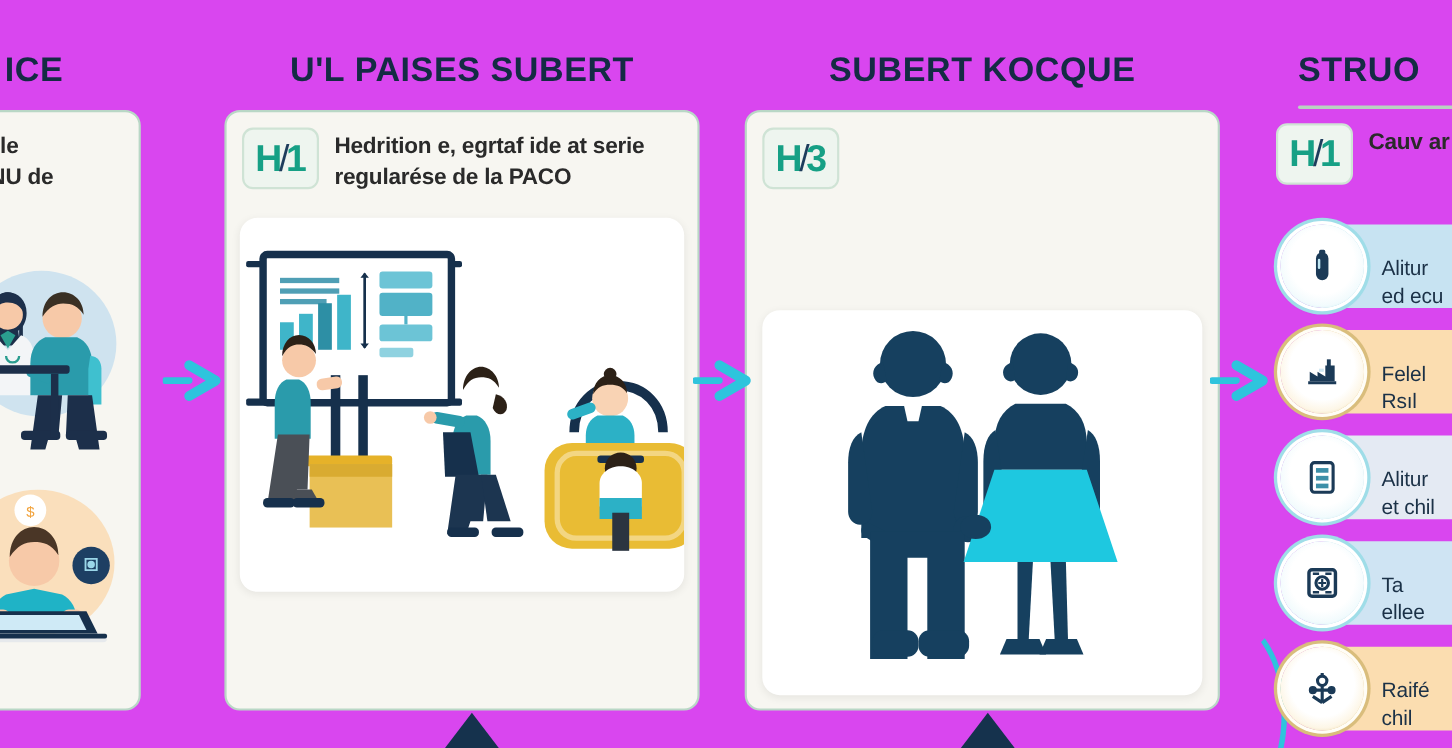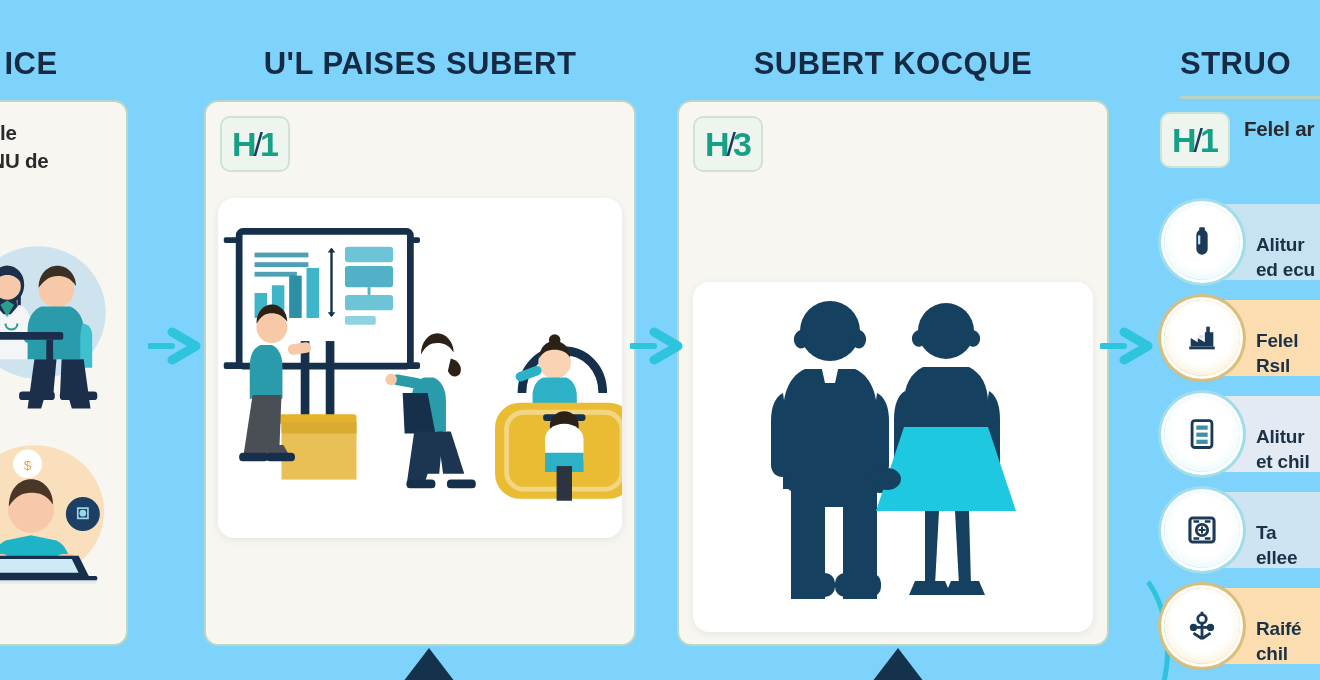--- a/index.html
+++ b/index.html
@@ -8,21 +8,21 @@
     width:1320px; height:680px;
     background:#f6f4ef;
     font-family:"Liberation Sans", sans-serif;
     overflow:hidden;
     position:relative;
   }
 
   
   #board{
     position:absolute; inset:0;
-    background:#7dd3fc;
+    background:#d946ef;
   }
 
   .panel{
     position:absolute;
     top:0; bottom:0;
   }
 
   .panel-title{
     position:absolute;
     top:46px;
@@ -135,21 +135,21 @@
     background:radial-gradient(circle at 50% 45%, #ffffff 52%, #fdf6e6 70%, #e2c98c 90%, #cdb272 100%);
     box-shadow:0 0 0 3px #fffdf6, 0 0 0 6px #d9bd7c, 0 2px 6px rgba(0,0,0,.18);
   }
   .medal svg{ display:block; }
   .rowtext{
     position:relative;
     z-index:2;
     margin-left:16px;
     font-size:19px;
     line-height:1.3;
-    font-weight:700;
+    font-weight:400;
     color:#1b3147;
     white-space:pre-line;
     letter-spacing:-.2px;
     margin-top:32px;
   }
   .divider{
     position:absolute;
     height:3px;
     background:#b9d2c1;
     border-radius:2px;
@@ -249,20 +249,21 @@
 
   <div class="panel" style="left:198px; width:444px;">
     <div class="panel-title">U'L PAISES SUBERT</div>
     <div class="card" style="left:6px;right:6px;">
       <div class="card-head">
         <div class="badge">
           <span>H</span>
             <span class="slash">/</span>
             <span>1</span>
         </div>
+        <div class="head-text">Hedrition e, egrtaf ide at serie regularése de la PACO</div>
       </div>
 
       <div class="illus" style="left:12px;right:12px;top:96px;height:340px;">
         <svg viewBox="0 0 420 340" width="100%" height="100%">
 
           <rect x="6" y="34" width="204" height="6" rx="2" fill="#16304c"></rect>
           <rect x="6" y="164" width="204" height="7" rx="2" fill="#16304c"></rect>
           <rect x="22" y="28" width="178" height="140" rx="4" fill="#fff" stroke="#16304c" stroke-width="7"></rect>
 
           <rect x="38" y="50" width="56" height="5" fill="#4f9fb5"></rect>
@@ -401,21 +402,21 @@
 
     <div class="divider" style="left:36px; right:-90px; top:96px;"></div>
 
     <div class="card" style="left:8px; right:-120px; top:106px; border:none; background:transparent;">
       <div class="card-head" style="left:8px;top:6px;">
         <div class="badge">
           <span>H</span>
             <span class="slash">/</span>
             <span>1</span>
         </div>
-        <div class="head-text">Felel ar</div>
+        <div class="head-text">Cauv ar</div>
       </div>
 
       <div class="rowlist" style="top:90px;left:4px;right:0;">
 
         <div class="rowitem">
           <div class="rowbg" style="background:#c7e3f2;"></div>
           <div class="medal">
             <svg width="34" height="34" viewBox="0 0 24 24" fill="none" stroke="#1b3a57" stroke-width="2">
               <rect x="8" y="3" width="8" height="18" rx="4" fill="#1b3a57" stroke="none"></rect>
               <path d="M10 8v5" stroke="#bfe6f2" stroke-width="1.6" stroke-linecap="round"></path>

